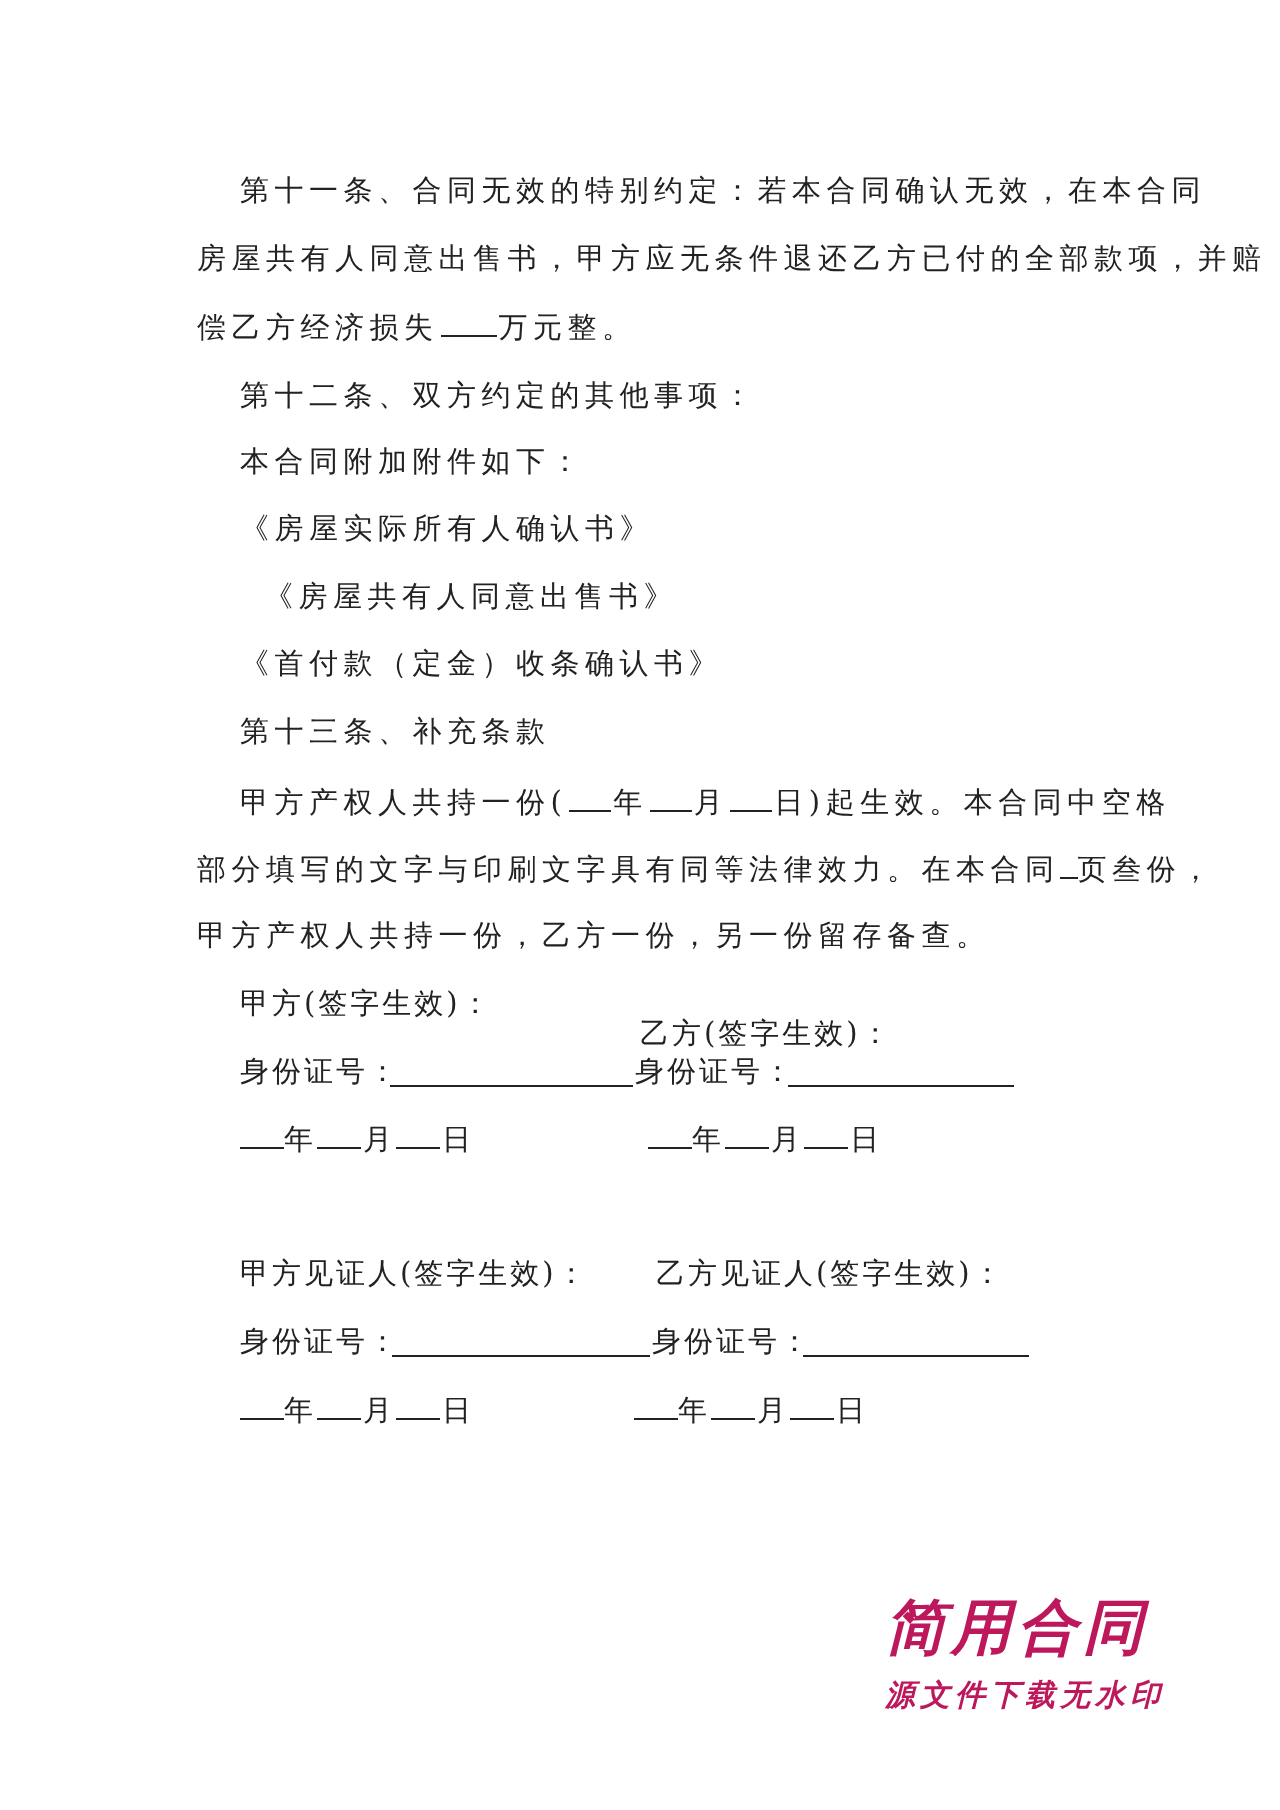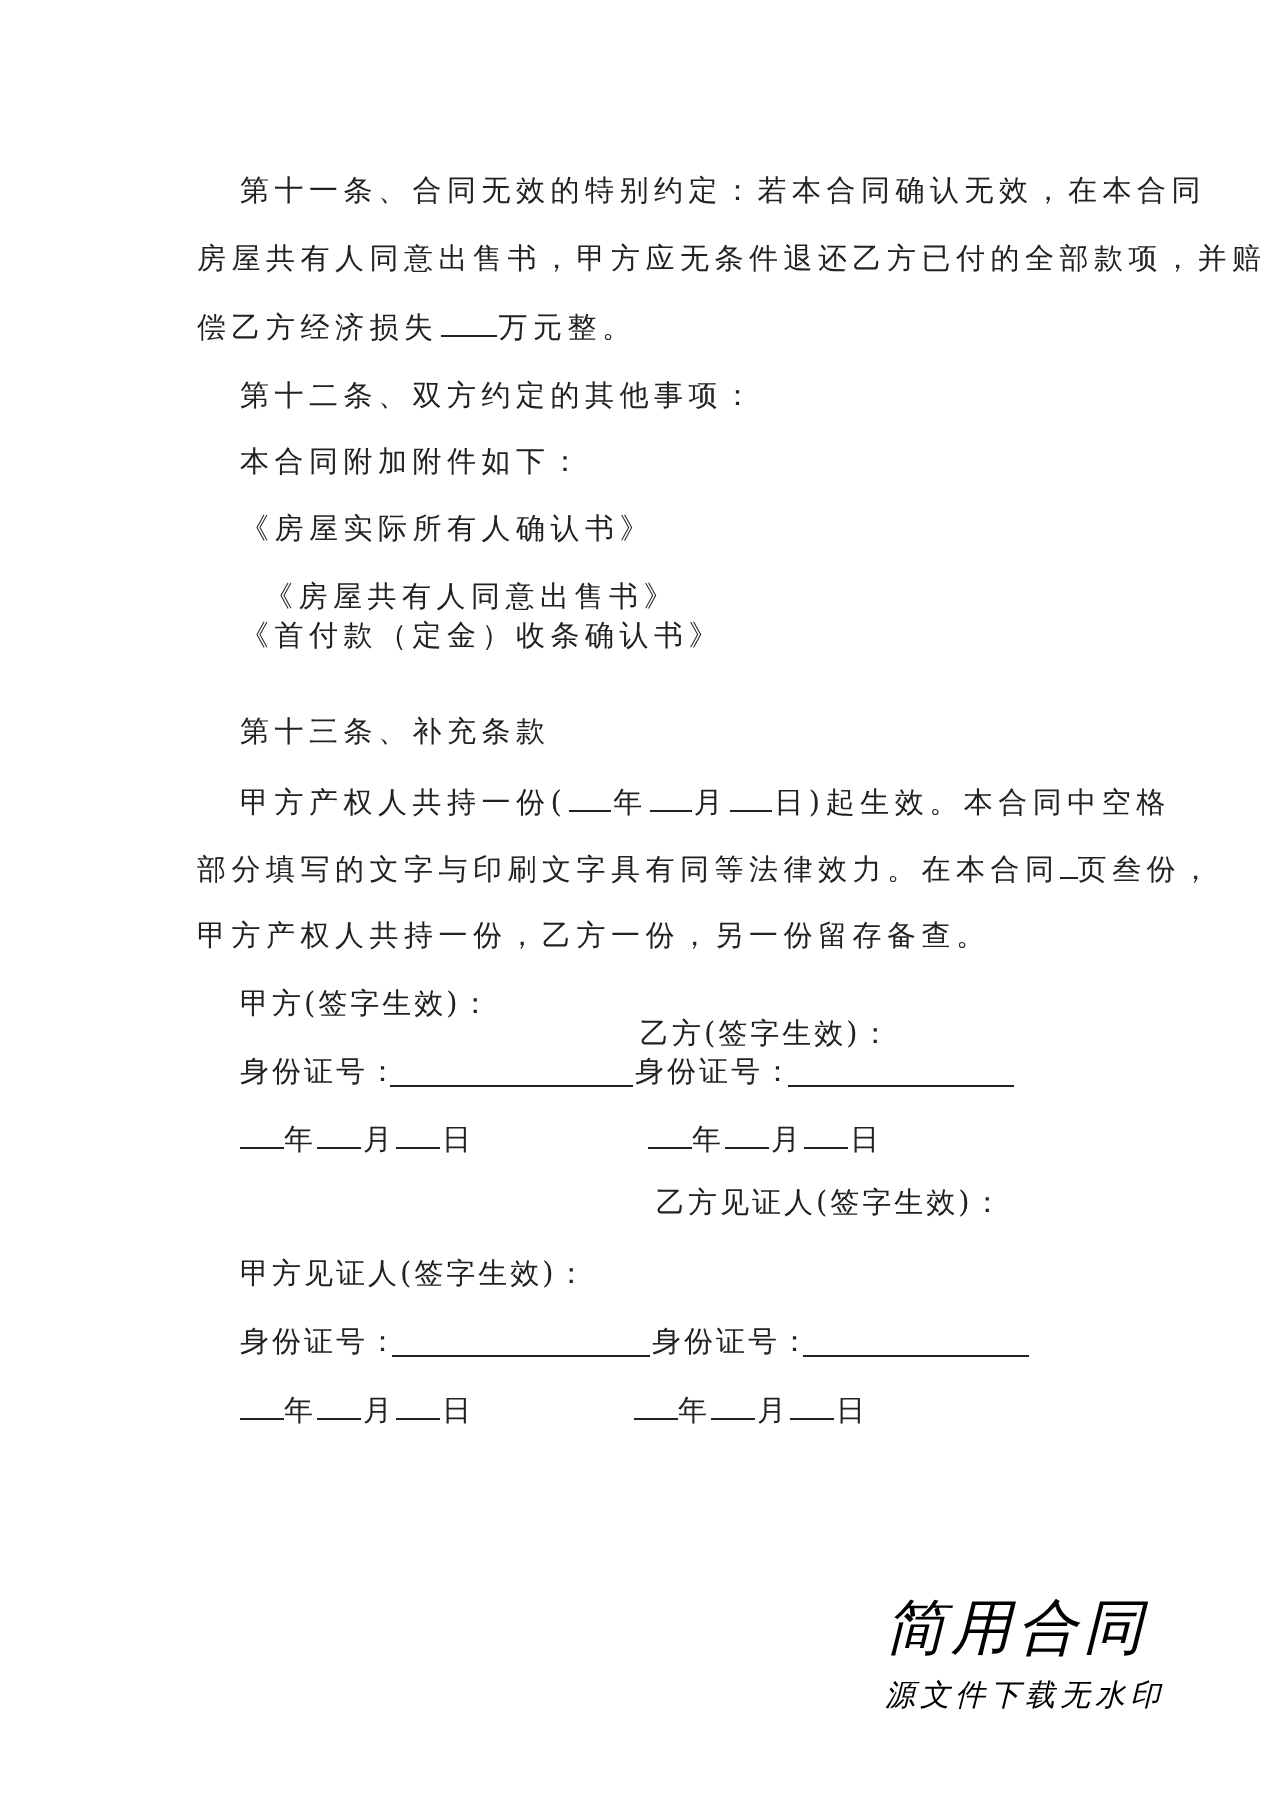--- a/index.html
+++ b/index.html
@@ -1,35 +1,35 @@
 <!DOCTYPE html>
 <html><head>
 <meta charset="utf-8">
 <style>
   html, body { margin:0; padding:0; background:#ffffff; }
   body { width:1280px; height:1810px; position:relative; overflow:hidden;
          font-family:"DejaVu Serif","Liberation Serif",serif; color:#222; }
   .line { position:absolute; font-size:29px; letter-spacing:5.5px; white-space:nowrap; line-height:40px; }
   .blank { display:inline-block; border-bottom:2px solid #222; height:30px; vertical-align:baseline; margin:0 2px; }
-  .wm { position:absolute; color:#000000; font-family:"DejaVu Sans","Liberation Sans",sans-serif; font-weight:normal; font-style:italic; white-space:nowrap; }
+  .wm { position:absolute; color:#be185d; font-family:"DejaVu Sans","Liberation Sans",sans-serif; font-weight:bold; font-style:italic; white-space:nowrap; }
 </style>
 </head>
 <body>
 
 <div class="line" style="left:240px;top:170px;">第十一条、合同无效的特别约定：若本合同确认无效，在本合同</div>
 <div class="line" style="left:197px;top:238px;">房屋共有人同意出售书，甲方应无条件退还乙方已付的全部款项，并赔</div>
 <div class="line" style="left:197px;top:305px;text-align:center;">
   <span>偿乙方经济损失</span><span class="blank" style="width:56px;"></span><span>万元整。</span>
 </div>
 
 <div class="line" style="left:240px;top:375px;">第十二条、双方约定的其他事项：</div>
 <div class="line" style="left:240px;top:441px;">本合同附加附件如下：</div>
 <div class="line" style="left:240px;top:508px;">《房屋实际所有人确认书》</div>
 <div class="line" style="left:240px;top:576px;margin-left:24px;">《房屋共有人同意出售书》</div>
-<div class="line" style="left:240px;top:615px;">《首付款（定金）收条确认书》</div>
+<div class="line" style="left:240px;top:643px;">《首付款（定金）收条确认书》</div>
 
 <div class="line" style="left:240px;top:711px;">第十三条、补充条款</div>
 <div class="line" style="left:240px;top:780px;">
   <span>甲方产权人共持一份(</span><span class="blank" style="width:42px;"></span><span>年</span><span class="blank" style="width:42px;"></span><span>月</span><span class="blank" style="width:42px;"></span><span>日)起生效。本合同中空格</span>
 </div>
 <div class="line" style="left:197px;top:847px;">
   <span>部分填写的文字与印刷文字具有同等法律效力。在本合同</span><span class="blank" style="width:18px;margin:0;"></span><span>页叁份，</span>
 </div>
 <div class="line" style="left:197px;top:915px;">甲方产权人共持一份，乙方一份，另一份留存备查。</div>
 
@@ -42,21 +42,21 @@
 <div class="blank" style="position:absolute;left:788px;top:1055px;width:226px;margin:0;"></div>
 
 <div class="line" style="left:240px;top:1117px;letter-spacing:2px;">
   <span class="blank" style="width:44px;margin:0;"></span><span>年</span><span class="blank" style="width:44px;"></span><span>月</span><span class="blank" style="width:44px;"></span><span>日</span>
 </div>
 <div class="line" style="left:648px;top:1117px;letter-spacing:2px;">
   <span class="blank" style="width:44px;margin:0;"></span><span>年</span><span class="blank" style="width:44px;"></span><span>月</span><span class="blank" style="width:44px;"></span><span>日</span>
 </div>
 
 <div class="line" style="left:240px;top:1253px;letter-spacing:3px;">甲方见证人(签字生效)：</div>
-<div class="line" style="left:656px;top:1182px;letter-spacing:3px;">乙方见证人(签字生效)：</div>
+<div class="line" style="left:656px;top:1253px;letter-spacing:3px;">乙方见证人(签字生效)：</div>
 
 <div class="line" style="left:240px;top:1321px;letter-spacing:3px;">身份证号：</div>
 <div class="blank" style="position:absolute;left:392px;top:1325px;width:258px;margin:0;"></div>
 <div class="line" style="left:652px;top:1321px;letter-spacing:3px;">身份证号：</div>
 <div class="blank" style="position:absolute;left:803px;top:1325px;width:226px;margin:0;"></div>
 
 <div class="line" style="left:240px;top:1388px;letter-spacing:2px;">
   <span class="blank" style="width:44px;margin:0;"></span><span>年</span><span class="blank" style="width:44px;"></span><span>月</span><span class="blank" style="width:44px;"></span><span>日</span>
 </div>
 <div class="line" style="left:634px;top:1388px;letter-spacing:2px;">

